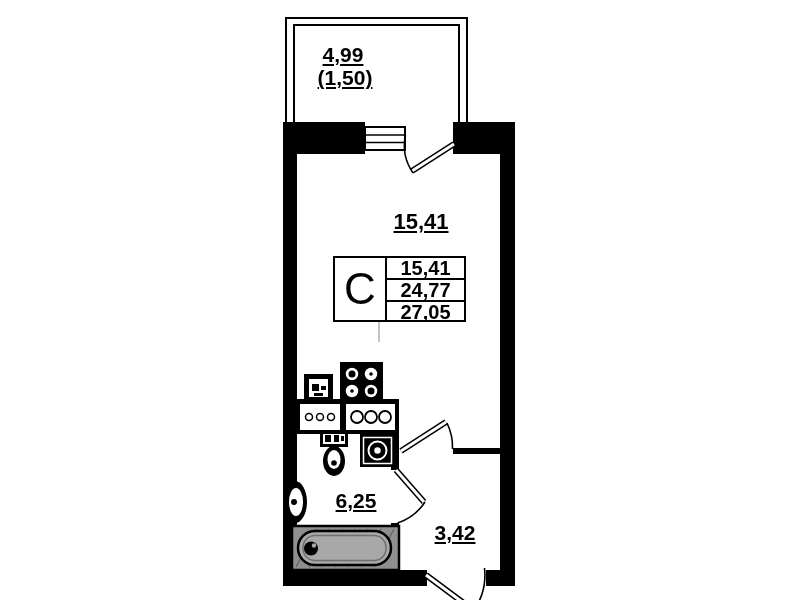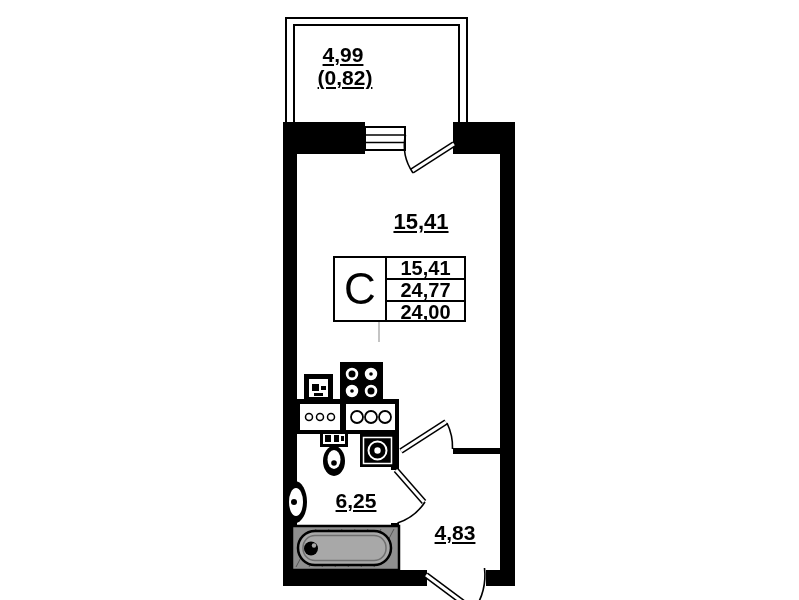--- a/index.html
+++ b/index.html
@@ -144,27 +144,27 @@
     <g>
       <line x1="426" y1="561" x2="473" y2="596" stroke="#000" stroke-width="6"></line>
       <line x1="426" y1="561" x2="473" y2="596" stroke="#fff" stroke-width="3"></line>
       <path d="M474,596 A62,62 0 0 0 484.5,554" fill="none" stroke="#000" stroke-width="1.6"></path>
     </g>
 
     <line x1="379" y1="306" x2="379" y2="328" stroke="#c4c4c4" stroke-width="2"></line>
   </svg>
 
   <div class="lbl" style="left:343px;top:30px;">4,99</div>
-  <div class="lbl" style="left:345px;top:53px;">(0,82)</div>
+  <div class="lbl" style="left:345px;top:53px;">(1,50)</div>
   <div class="lbl lbl-room" style="left:421px;top:196px;">15,41</div>
   <div class="lbl" style="left:356px;top:476px;">6,25</div>
-  <div class="lbl" style="left:455px;top:508px;">4,83</div>
+  <div class="lbl" style="left:455px;top:508px;">3,42</div>
 
   <div class="stamp">
     <div class="stamp-type">C</div>
     <div class="stamp-col">
       <div class="stamp-row">15,41</div>
       <div class="stamp-row">24,77</div>
-      <div class="stamp-row">24,00</div>
+      <div class="stamp-row">27,05</div>
     </div>
   </div>
 
 </div>
 
 </body></html>

